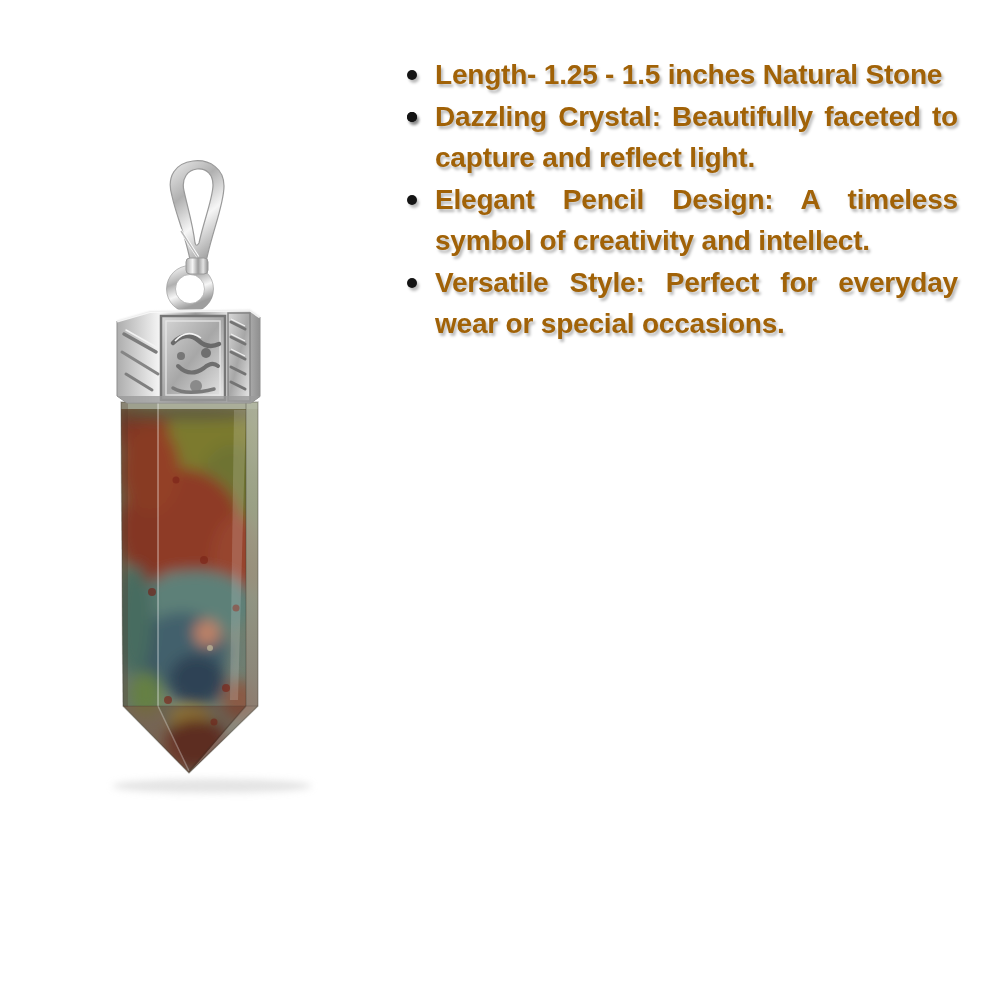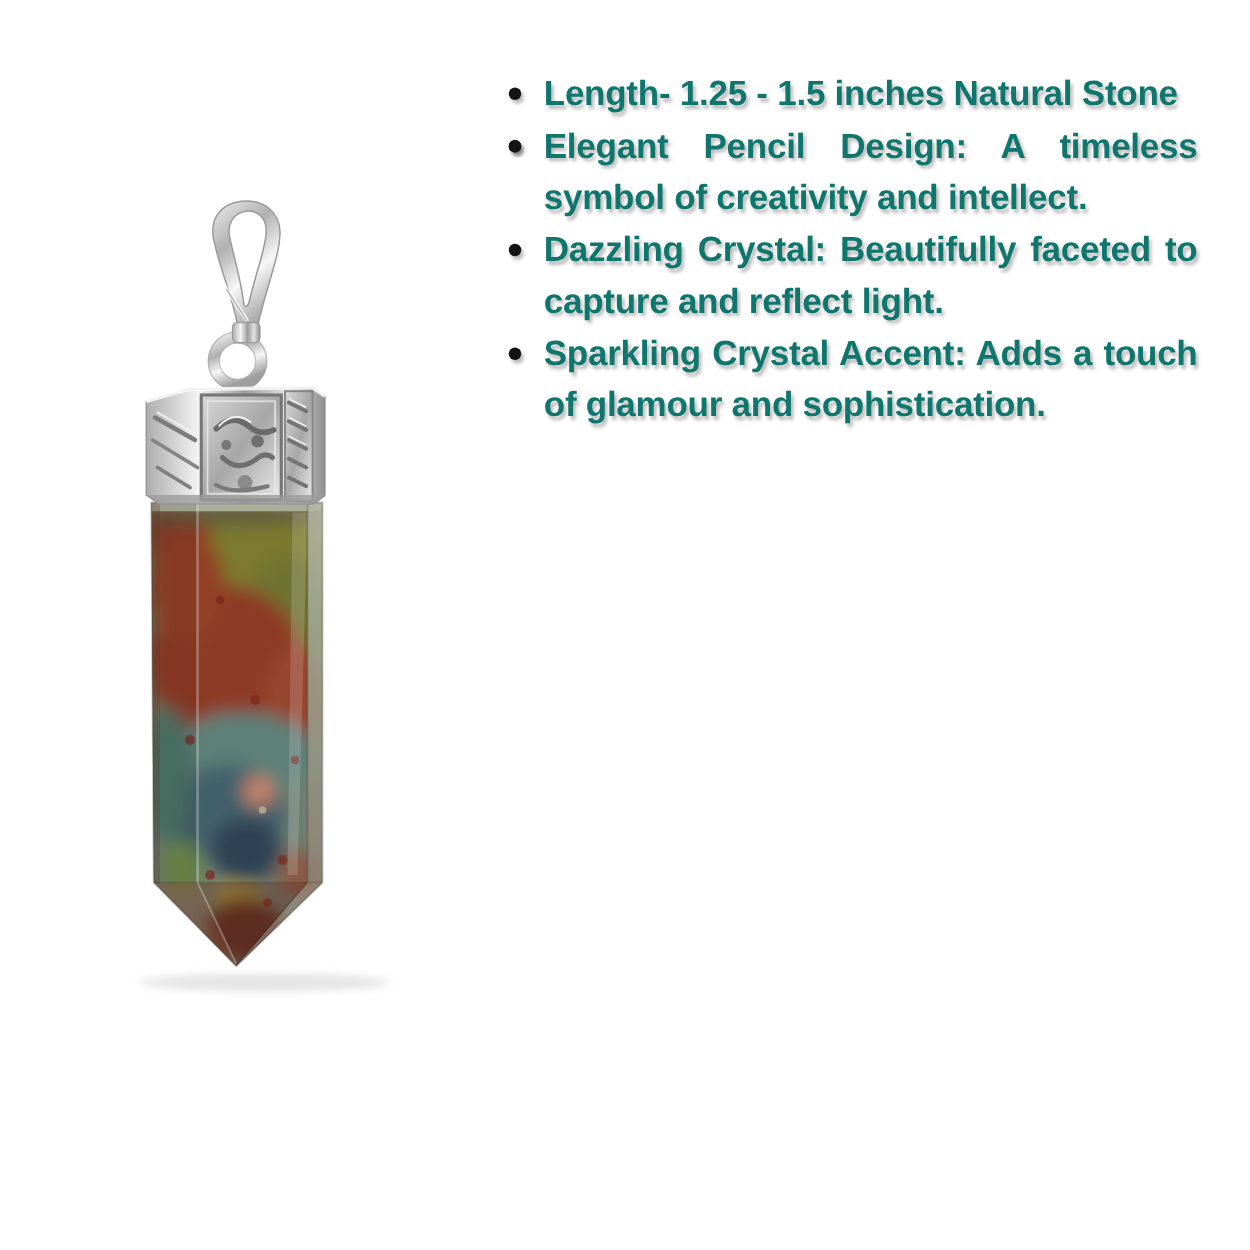--- a/index.html
+++ b/index.html
@@ -14,21 +14,21 @@
   }
   .pendant-figure svg{display:block;width:100%;height:100%;}
   ul.features{
     position:absolute;left:402px;top:54px;width:556px;
     margin:0;padding:0;list-style:none;
   }
   ul.features li{
     position:relative;
     padding-left:33px;
     font-size:28px;line-height:41.5px;font-weight:700;
-    color:#0f766e;
+    color:#a16207;
     text-align:justify;
     letter-spacing:-0.2px;
     text-shadow:2px 3px 3px rgba(0,0,0,0.28);
   }
   ul.features .dot{
     position:absolute;left:5px;top:16px;
     width:10px;height:10px;border-radius:50%;
     background:#141414;
     box-shadow:2px 3px 3px rgba(0,0,0,0.28);
   }
@@ -187,25 +187,25 @@
   <ul class="features">
     <li>
       <span class="dot"></span>
       <span>Length- 1.25 - 1.5 inches Natural Stone</span>
     </li>
     <li>
       <span class="dot"></span>
     </li>
     <li>
       <span class="dot"></span>
+      <span>Dazzling Crystal: Beautifully faceted to capture and reflect light.</span>
+    </li>
+    <li>
+      <span class="dot"></span>
       <span>Elegant Pencil Design: A timeless symbol of creativity and intellect.</span>
     </li>
     <li>
       <span class="dot"></span>
-      <span>Dazzling Crystal: Beautifully faceted to capture and reflect light.</span>
-    </li>
-    <li>
-      <span class="dot"></span>
-      <span>Sparkling Crystal Accent: Adds a touch of glamour and sophistication.</span>
+      <span>Versatile Style: Perfect for everyday wear or special occasions.</span>
     </li>
   </ul>
 
 </div>
 
 </body></html>

